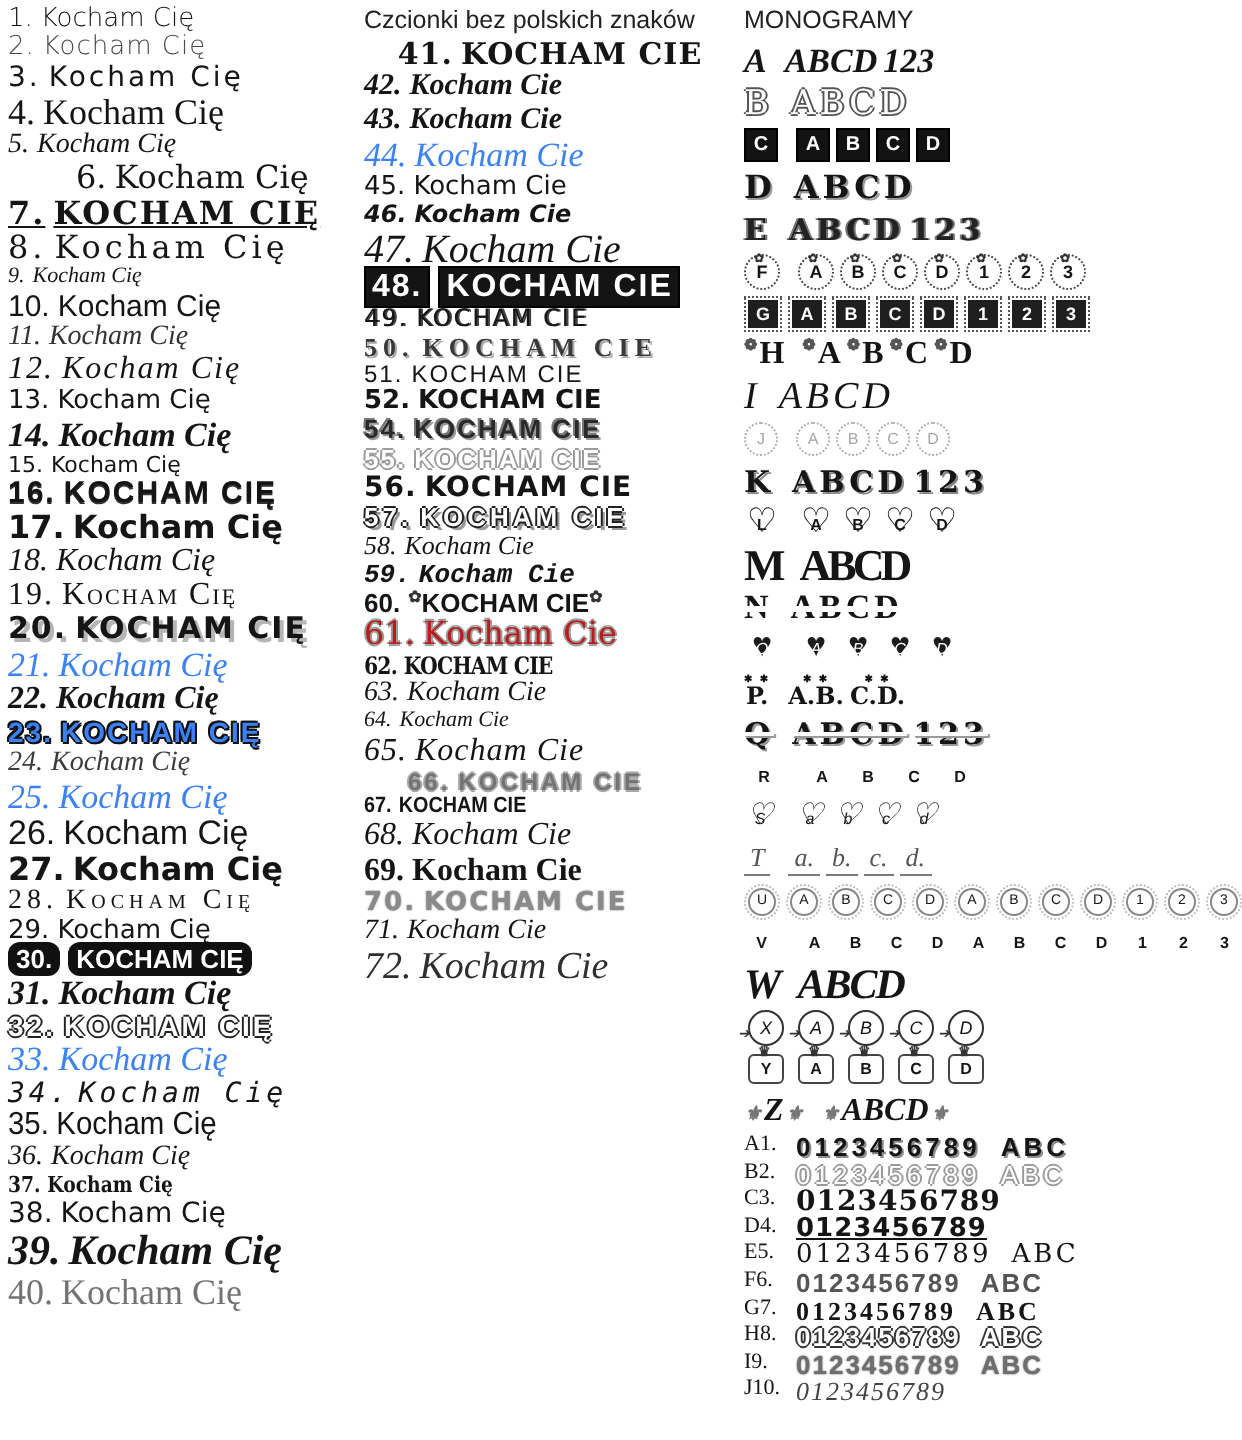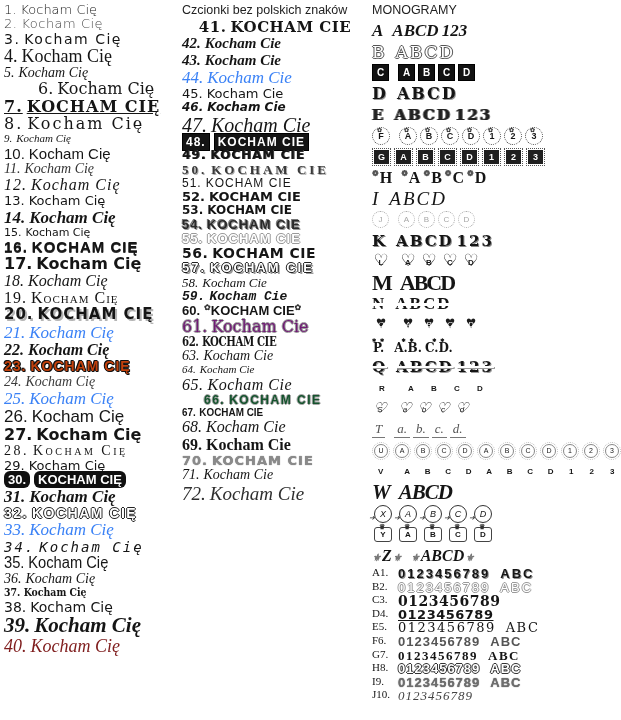--- a/index.html
+++ b/index.html
@@ -31,64 +31,64 @@
   .st-script-flow{font-family:"Liberation Serif",serif;font-style:italic;font-size:16px;letter-spacing:1px;}
   .st-hand{font-family:"DejaVu Sans",sans-serif;font-size:13px;}
   .st-hand-sm{font-family:"DejaVu Sans",sans-serif;font-size:11px;}
   .st-script-bold-italic{font-family:"Liberation Serif",serif;font-style:italic;font-weight:bold;font-size:17px;}
   .st-caps-drip{font-family:"Liberation Sans",sans-serif;font-weight:900;font-size:15px;letter-spacing:1px;text-shadow:0 1px 0 #333;}
   .st-heavy-round{font-family:"DejaVu Sans",sans-serif;font-weight:900;font-size:16px;}
   .st-smallcaps{font-family:"Liberation Serif",serif;font-variant:small-caps;font-size:16px;letter-spacing:1px;}
   .st-caps-3d{font-family:"DejaVu Sans",sans-serif;font-weight:900;font-size:15px;letter-spacing:1px;text-shadow:2px 2px 0 #b5b5b5;}
   .st-script-light{font-family:"Liberation Serif",serif;font-style:italic;font-size:17px;color:#3b82f6;}
   .st-serif-bold-italic{font-family:"Liberation Serif",serif;font-weight:bold;font-style:italic;font-size:16px;}
-  .st-caps-outline-deco{font-weight:900;font-size:14px;letter-spacing:1px;color:#c2410c;
+  .st-caps-outline-deco{font-weight:900;font-size:14px;letter-spacing:1px;color:#3b82f6;
      text-shadow:-1px 0 #111,1px 0 #111,0 -1px #111,0 1px #111,1px 1px #111,-1px -1px #111;}
   .st-script-fine{font-family:"Liberation Serif",serif;font-style:italic;font-size:14px;font-weight:300;color:#3c3c3c;}
   .st-sans-light-lg{font-family:"Liberation Sans",sans-serif;font-weight:300;font-size:17px;}
   .st-sans-bold-round{font-family:"DejaVu Sans",sans-serif;font-weight:bold;font-size:16px;}
   .st-smallcaps-spaced{font-family:"Liberation Serif",serif;font-variant:small-caps;letter-spacing:2.5px;font-size:14px;}
   .st-inverse-pill{font-weight:900;font-size:13px;}
   .st-inverse-pill .num,.st-inverse-pill .txt{background:#101010;color:#fff;border-radius:6px;padding:1px 4px;}
   .st-script-heavy{font-family:"Liberation Serif",serif;font-style:italic;font-weight:900;font-size:17px;}
   .st-caps-outline{font-weight:bold;font-size:14px;letter-spacing:1.5px;color:#fff;
      text-shadow:-1px 0 #222,1px 0 #222,0 -1px #222,0 1px #222;}
   .st-mono-spaced{font-family:"DejaVu Sans Mono",monospace;font-size:14px;letter-spacing:2px;font-style:italic;}
   .st-sans-cond{font-family:"Liberation Sans",sans-serif;font-size:16px;transform:scaleX(.92);transform-origin:left;}
   .st-gothic-cond{font-family:"DejaVu Serif",serif;font-size:11px;font-weight:bold;transform:scaleX(.85);transform-origin:left;}
   .st-sans-round{font-family:"DejaVu Sans",sans-serif;font-size:14px;}
   .st-serif-heavy-italic{font-family:"Liberation Serif",serif;font-weight:900;font-style:italic;font-size:21px;}
-  .st-serif-light-italic{font-family:"Liberation Serif",serif;font-style:italic;font-size:18px;font-weight:300;color:#7f1d1d;}
+  .st-serif-light-italic{font-family:"Liberation Serif",serif;font-size:18px;font-weight:300;color:#737373;}
 
   .st-slab-caps{font-family:"DejaVu Serif",serif;font-weight:bold;font-size:15px;letter-spacing:.5px;text-align:center;}
   .st-brush-bold{font-family:"Liberation Serif",serif;font-style:italic;font-weight:bold;font-size:15px;}
   .st-brush-sm{font-family:"DejaVu Sans",sans-serif;font-style:italic;font-weight:bold;font-size:12px;}
   .st-script-lg{font-family:"Liberation Serif",serif;font-style:italic;font-size:20px;}
-  .st-invbox{font-weight:bold;font-size:12px;letter-spacing:1px;}
+  .st-invbox{font-weight:bold;font-size:16px;letter-spacing:1px;}
   .st-invbox .num,.st-invbox .txt{background:#141414;color:#fff;padding:1px 3px;border:1px solid #000;}
-  .st-caps-grunge{font-family:"DejaVu Sans",sans-serif;font-weight:700;font-size:12px;letter-spacing:1px;text-shadow:1px 0 0 #444;}
+  .st-caps-grunge{font-family:"DejaVu Sans",sans-serif;font-weight:400;font-size:12px;letter-spacing:1px;text-shadow:1px 0 0 #444;}
   .st-caps-floral{font-family:"Liberation Serif",serif;font-weight:bold;font-size:13px;letter-spacing:3px;color:#3a3a3a;text-shadow:1px 1px 0 #aaa;}
   .st-caps-thin{font-family:"Liberation Sans",sans-serif;font-weight:300;font-size:12px;letter-spacing:1px;}
   .st-caps-bold{font-family:"DejaVu Sans",sans-serif;font-weight:900;font-size:13px;}
   .st-caps-bold-sm{font-family:"DejaVu Sans",sans-serif;font-weight:900;font-size:12px;}
   .st-caps-ornate{font-weight:900;font-size:13px;letter-spacing:1px;color:#2a2a2a;text-shadow:1px 1px 0 #999,-1px -1px 0 #777;}
   .st-caps-gray-outline{font-weight:bold;font-size:13px;letter-spacing:1px;color:#fff;
      text-shadow:-1px 0 #9a9a9a,1px 0 #9a9a9a,0 -1px #9a9a9a,0 1px #9a9a9a;}
   .st-caps-heavy{font-family:"DejaVu Sans",sans-serif;font-weight:900;font-size:14px;letter-spacing:.5px;}
   .st-caps-outline-shadow{font-weight:900;font-size:13px;letter-spacing:2px;color:#fff;
      text-shadow:-1px 0 #222,1px 0 #222,0 -1px #222,0 1px #222,2px 2px 0 #9a9a9a;}
   .st-script-serif{font-family:"Liberation Serif",serif;font-style:italic;font-size:13px;}
   .st-brush-bold-it{font-family:Liberation Mono, monospace;font-style:italic;font-weight:900;font-size:13px;}
   .st-caps-leaf{font-family:"Liberation Sans",sans-serif;font-weight:900;font-size:13px;}
   .st-caps-leaf .txt::before,.st-caps-leaf .txt::after{content:"✿";font-size:8px;color:#333;vertical-align:super;}
-  .st-serif-outline-gray{font-family:"DejaVu Serif",serif;font-size:16px;color:#701a75;
+  .st-serif-outline-gray{font-family:"DejaVu Serif",serif;font-size:16px;color:#b91c1c;
      text-shadow:-1px 0 #9c9c9c,1px 0 #9c9c9c,0 -1px #9c9c9c,0 1px #9c9c9c;}
   .st-gothic-cond2{font-family:"DejaVu Serif",serif;font-weight:bold;font-size:12px;transform:scaleX(.85);transform-origin:left;letter-spacing:-.5px;}
   .st-script-elegant{font-family:"Liberation Serif",serif;font-style:italic;font-size:16px;letter-spacing:.5px;}
-  .st-caps-outline-gray{font-weight:bold;font-size:12px;letter-spacing:1.5px;color:#14532d;
+  .st-caps-outline-gray{font-weight:bold;font-size:12px;letter-spacing:1.5px;color:#737373;
      text-shadow:-1px 0 #a8a8a8,1px 0 #a8a8a8,0 -1px #a8a8a8,0 1px #a8a8a8;padding-left:22px;}
   .st-caps-cond{font-family:"Liberation Sans",sans-serif;font-size:11px;font-weight:bold;transform:scaleX(.9);transform-origin:left;}
   .st-serif-bold{font-family:"Liberation Serif",serif;font-weight:bold;font-size:16px;}
   .st-caps-dotted{font-family:"DejaVu Sans",sans-serif;font-weight:900;font-size:13px;color:#8a8a8a;letter-spacing:1px;text-shadow:0 0 1px #666;}
   .st-script-thin-lg{font-family:"Liberation Serif",serif;font-style:italic;font-weight:300;font-size:19px;color:#2f2f2f;}
 
   
   .mrow{display:flex;align-items:center;gap:3px;height:21px;white-space:nowrap;}
   .tok{display:inline-block;position:relative;text-align:center;}
   .mlabel{margin-right:6px;}
@@ -211,21 +211,20 @@
           <div class="item st-brush-bold"><span class="num">43.</span><span class="txt">Kocham Cie</span></div>
           <div class="item st-script-light"><span class="num">44.</span><span class="txt">Kocham Cie</span></div>
           <div class="item st-hand"><span class="num">45.</span><span class="txt">Kocham Cie</span></div>
           <div class="item st-brush-sm"><span class="num">46.</span><span class="txt">Kocham Cie</span></div>
           <div class="item st-script-lg"><span class="num">47.</span><span class="txt">Kocham Cie</span></div>
           <div class="item st-invbox"><span class="num">48.</span><span class="txt">KOCHAM CIE</span></div>
           <div class="item st-caps-grunge"><span class="num">49.</span><span class="txt">KOCHAM CIE</span></div>
           <div class="item st-caps-floral"><span class="num">50.</span><span class="txt">KOCHAM CIE</span></div>
           <div class="item st-caps-thin"><span class="num">51.</span><span class="txt">KOCHAM CIE</span></div>
           <div class="item st-caps-bold"><span class="num">52.</span><span class="txt">KOCHAM CIE</span></div>
-          <div class="item st-caps-bold-sm"><span class="num">53.</span><span class="txt">KOCHAM CIE</span></div>
           <div class="item st-caps-ornate"><span class="num">54.</span><span class="txt">KOCHAM CIE</span></div>
           <div class="item st-caps-gray-outline"><span class="num">55.</span><span class="txt">KOCHAM CIE</span></div>
           <div class="item st-caps-heavy"><span class="num">56.</span><span class="txt">KOCHAM CIE</span></div>
           <div class="item st-caps-outline-shadow"><span class="num">57.</span><span class="txt">KOCHAM CIE</span></div>
           <div class="item st-script-serif"><span class="num">58.</span><span class="txt">Kocham Cie</span></div>
           <div class="item st-brush-bold-it"><span class="num">59.</span><span class="txt">Kocham Cie</span></div>
           <div class="item st-caps-leaf"><span class="num">60.</span><span class="txt">KOCHAM CIE</span></div>
           <div class="item st-serif-outline-gray"><span class="num">61.</span><span class="txt">Kocham Cie</span></div>
           <div class="item st-gothic-cond2"><span class="num">62.</span><span class="txt">KOCHAM CIE</span></div>
           <div class="item st-script"><span class="num">63.</span><span class="txt">Kocham Cie</span></div>

